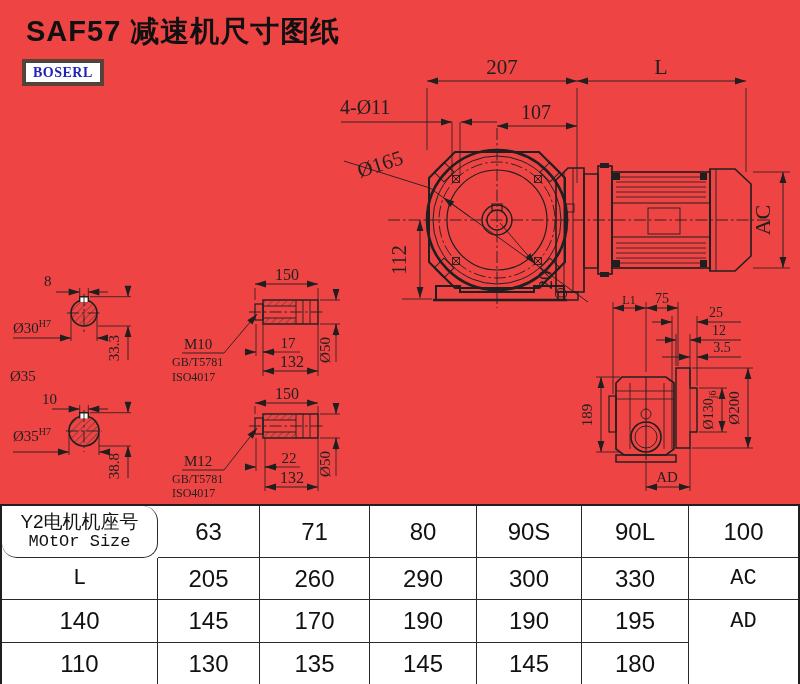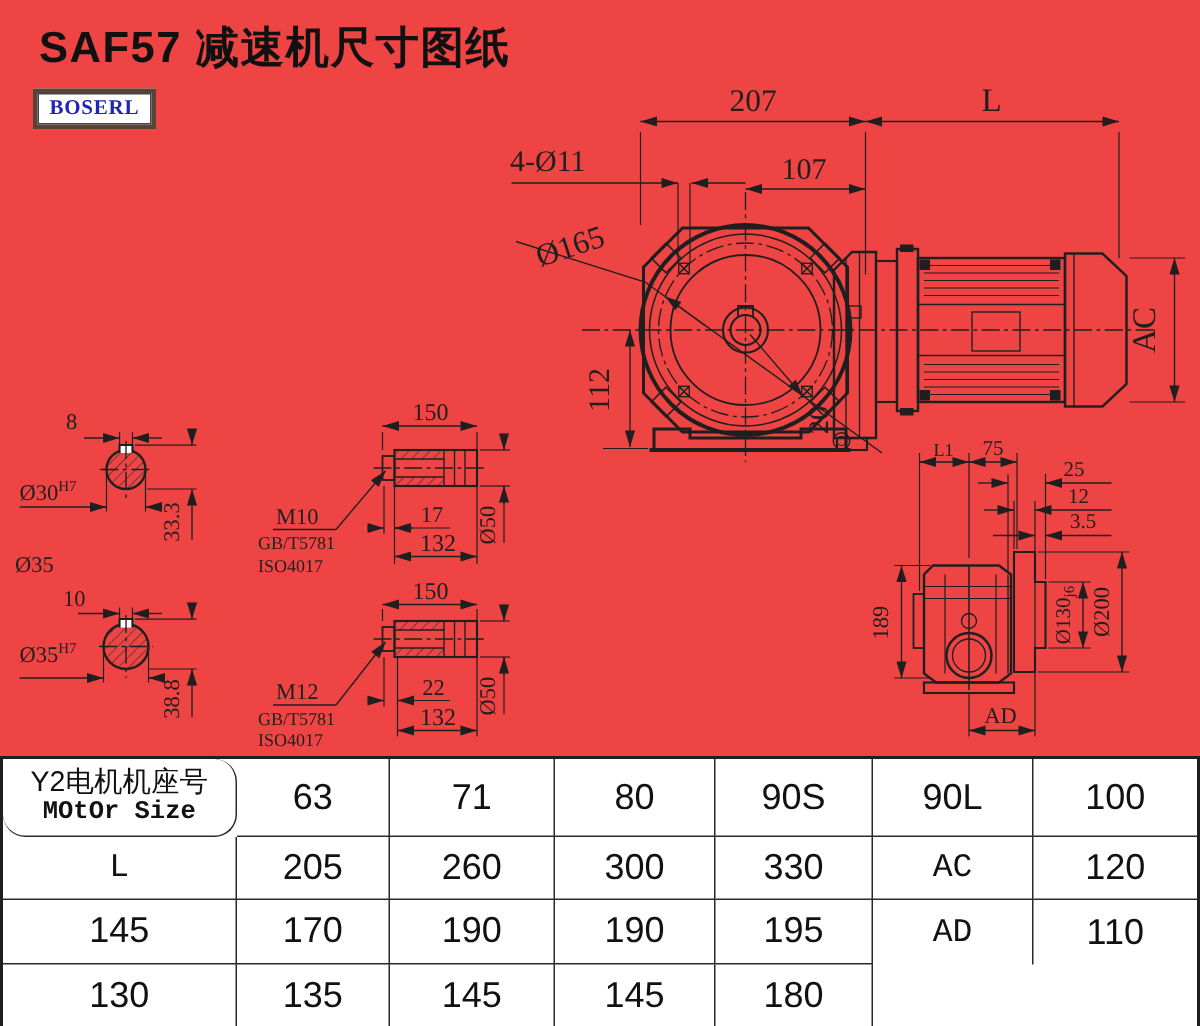--- a/index.html
+++ b/index.html
@@ -27,21 +27,21 @@
             display:grid;grid-template-columns:156px 102px 110px 107px 105px 107px 109px;
             grid-template-rows:52px 42px 43px 42px;background:#fff;}
   .cell{border-right:1.5px solid #2a2a2a;border-bottom:1.5px solid #2a2a2a;
         display:flex;align-items:center;justify-content:center;color:#111;}
   .cell:nth-child(7n){border-right:none;}
   .cell.lastrow{border-bottom:none;}
   .num{font-size:24px;font-family:"Liberation Sans",sans-serif;}
   .rowlab{font-size:22px;font-family:"Liberation Mono",monospace;}
   .hdr{flex-direction:column;line-height:1.1;justify-content:center;border-radius:15px;}
   .hdr .cn{font-size:19px;font-family:"Liberation Sans",sans-serif;}
-  .hdr .en{font-size:17px;font-family:"Liberation Mono",monospace;letter-spacing:0px;font-weight:bold;}
+  .hdr .en{font-size:17px;font-family:"Liberation Mono",monospace;letter-spacing:0px;}
 </style>
 </head>
 <body>
 
 <div id="stage">
 
   <div id="title">SAF57 减速机尺寸图纸</div>
   <div id="logo">
     <span>BOSERL</span>
   </div>
@@ -367,25 +367,26 @@
     <div class="cell num">63</div>
     <div class="cell num">71</div>
     <div class="cell num">80</div>
     <div class="cell num">90S</div>
     <div class="cell num">90L</div>
     <div class="cell num">100</div>
 
     <div class="cell rowlab">L</div>
     <div class="cell num">205</div>
     <div class="cell num">260</div>
+    <div class="cell num">290</div>
     <div class="cell num">300</div>
     <div class="cell num">330</div>
 
     <div class="cell rowlab">AC</div>
-    <div class="cell num">120</div>
+    <div class="cell num">140</div>
     <div class="cell num">145</div>
     <div class="cell num">170</div>
     <div class="cell num">190</div>
     <div class="cell num">190</div>
     <div class="cell num">195</div>
 
     <div class="cell rowlab lastrow">AD</div>
     <div class="cell num lastrow">110</div>
     <div class="cell num lastrow">130</div>
     <div class="cell num lastrow">135</div>

